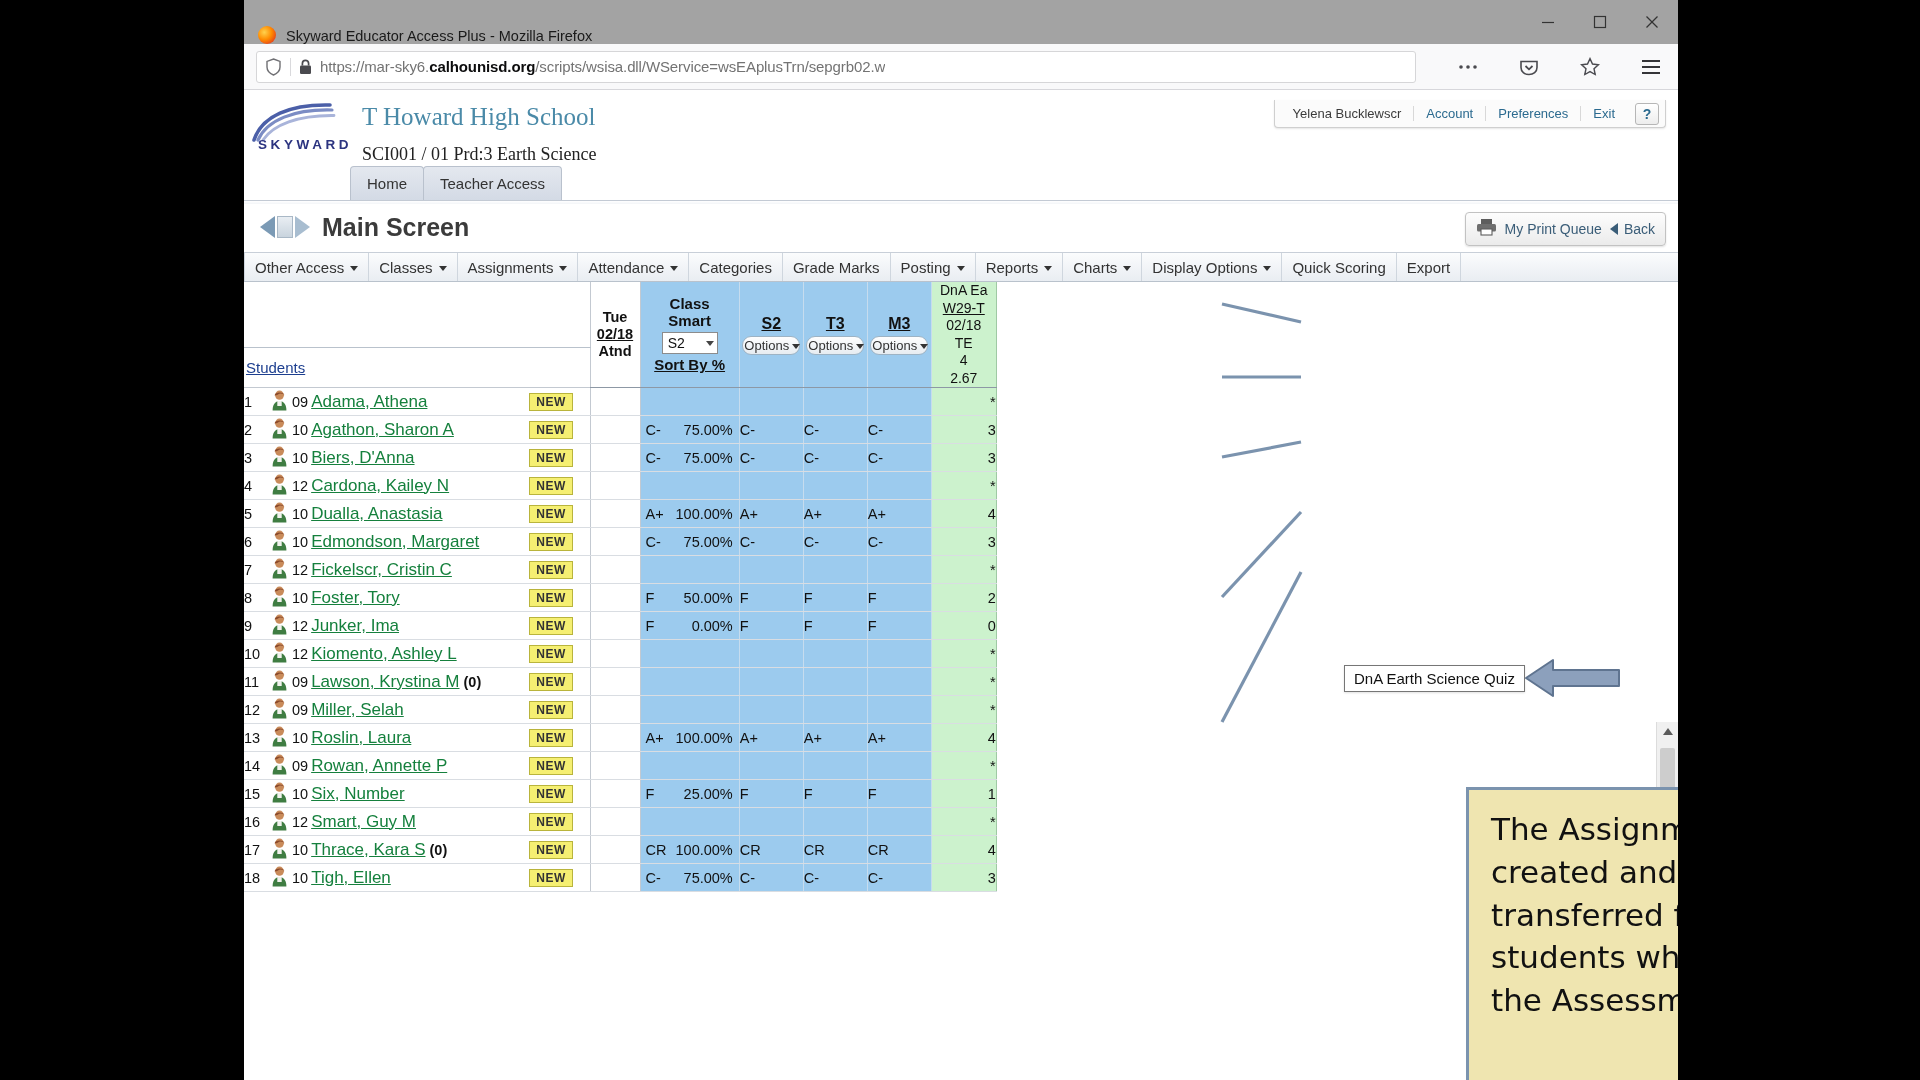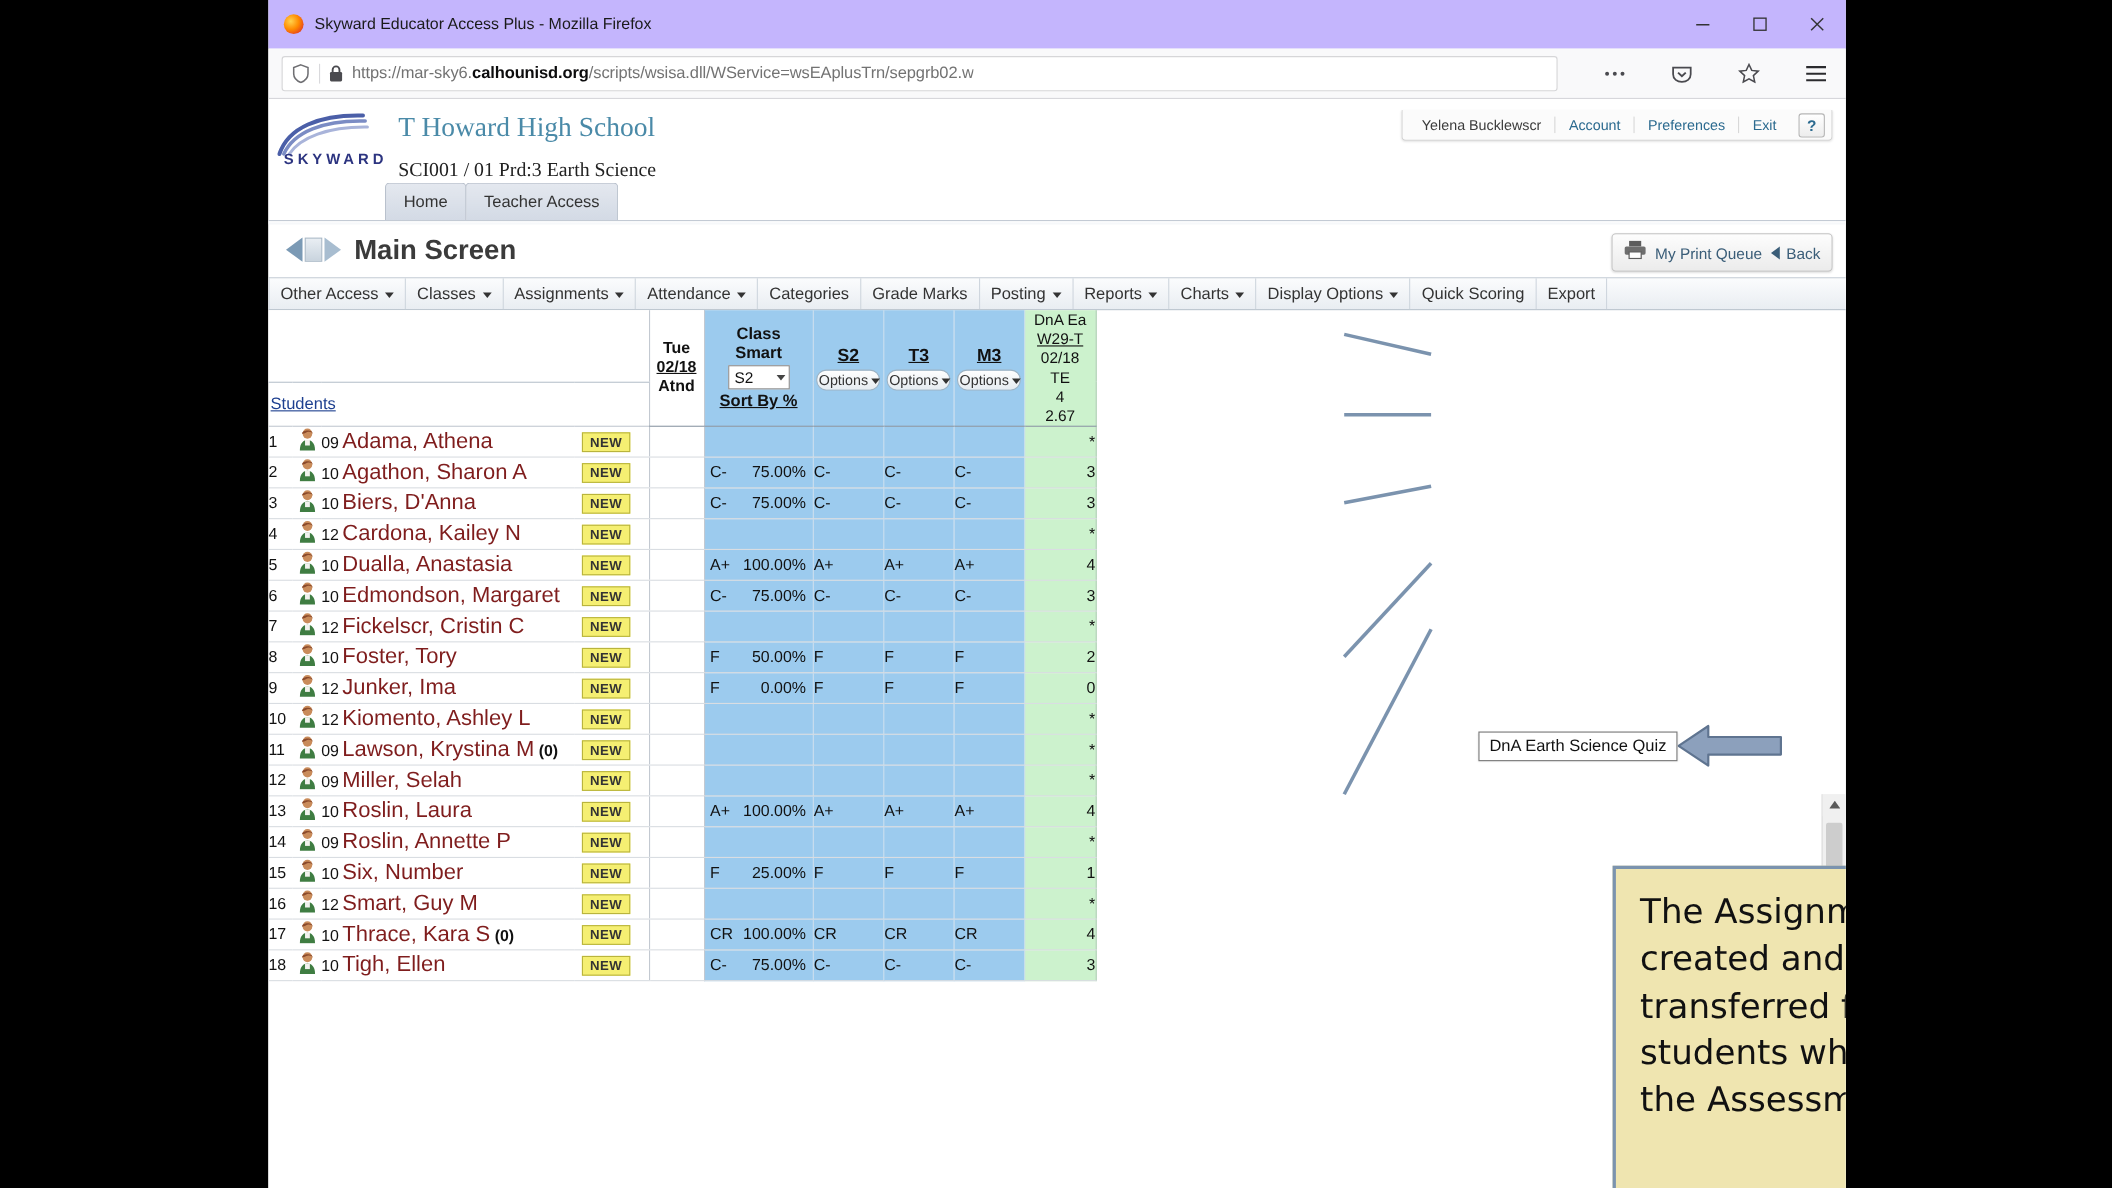--- a/index.html
+++ b/index.html
@@ -16,22 +16,22 @@
     position: absolute;
     left: 244px; top: 0px;
     width: 1434px; height: 1080px;
     background: #ffffff;
     display: flex; flex-direction: column;
   }
 
   
   .titlebar {
     height: 44px;
-    background: #c4b5fd;
-    display: flex; align-items: center;
+    background: #a3a3a3;
+    display: flex; align-items: flex-end;
     flex: 0 0 auto;
     position: relative;
   }
   .ff-logo {
     width: 18px; height: 18px; margin-left: 14px; margin-right: 10px;
     border-radius: 50%;
     background: radial-gradient(circle at 35% 35%, #ffd24d 0%, #ff8b00 45%, #e84b1a 75%, #c62a10 100%);
     flex: 0 0 auto;
   }
   .title-text {
@@ -306,21 +306,21 @@
     font-size: 15px; font-weight: normal; color: #1d3f8f;
     text-decoration: underline; padding-left: 2px;
   }
 
   
   tr.srow td { height: 28px; border-bottom: 1px solid #d9dde2; }
   .c-num { text-align: left; padding-left: 2px; font-size: 14.5px; color:#111; }
   .c-icon { text-align:center; }
   .c-name { white-space: nowrap; }
   .grade-lvl { color:#111; font-size: 14.5px; padding-right: 3px;}
-  .sname { color:#7f1d1d; font-size: 20px; }
+  .sname { color:#15803d; text-decoration: underline; font-size: 17px; }
   .sname-suffix { color:#111; font-weight:bold; font-size:14.5px; }
   .newbadge {
     background: #f5ef72; border: 1px solid #b9b43c;
     font-size: 12px; font-weight: bold; color: #333;
     padding: 1px 6px; letter-spacing: .5px;
     display: inline-block;
   }
   .c-new { text-align: center; }
   .c-atnd { background:#fff; border-left:1px solid #c3c9d1; border-right:1px solid #c3c9d1; }
   .c-blue { background:#9ccbee; border-right:1px solid #c6dcee; }
@@ -924,21 +924,21 @@
               <td class="c-green">4</td>
             </tr>
             <tr class="srow">
               <td class="c-num">14</td>
               <td class="c-icon"><svg width="19" height="21" viewBox="0 0 19 21">
                   <ellipse cx="9.5" cy="5.2" rx="4.4" ry="4.6" fill="#c98b5a"></ellipse>
                   <path d="M4.6 5.4 C4.6 1.6 14.4 1.2 14.4 5.6 C14 3.6 10 2.8 8 4.4 C7 5.2 5.4 5.2 4.6 5.4 Z" fill="#8b4a2b"></path>
                   <path d="M2.6 20.5 C2.6 13.6 6 11 9.5 11 C13 11 16.4 13.6 16.4 20.5 Z" fill="#3f7d42"></path>
                   <rect x="7.3" y="11" width="4.4" height="5" fill="#f2f2ee"></rect>
                 </svg></td>
-              <td class="c-name"><span class="grade-lvl">09</span><a class="sname">Roslin, Annette P</a></td>
+              <td class="c-name"><span class="grade-lvl">09</span><a class="sname">Rowan, Annette P</a></td>
               <td class="c-new"><span class="newbadge">NEW</span></td>
               <td></td>
               <td class="c-atnd"></td>
               <td class="cg-cell">
                 <div class="cg-inner">
                   <span class="cg-mark"></span>
                   <span class="cg-pct"></span>
                 </div>
               </td>
               <td class="c-blue mark-cell"></td>

